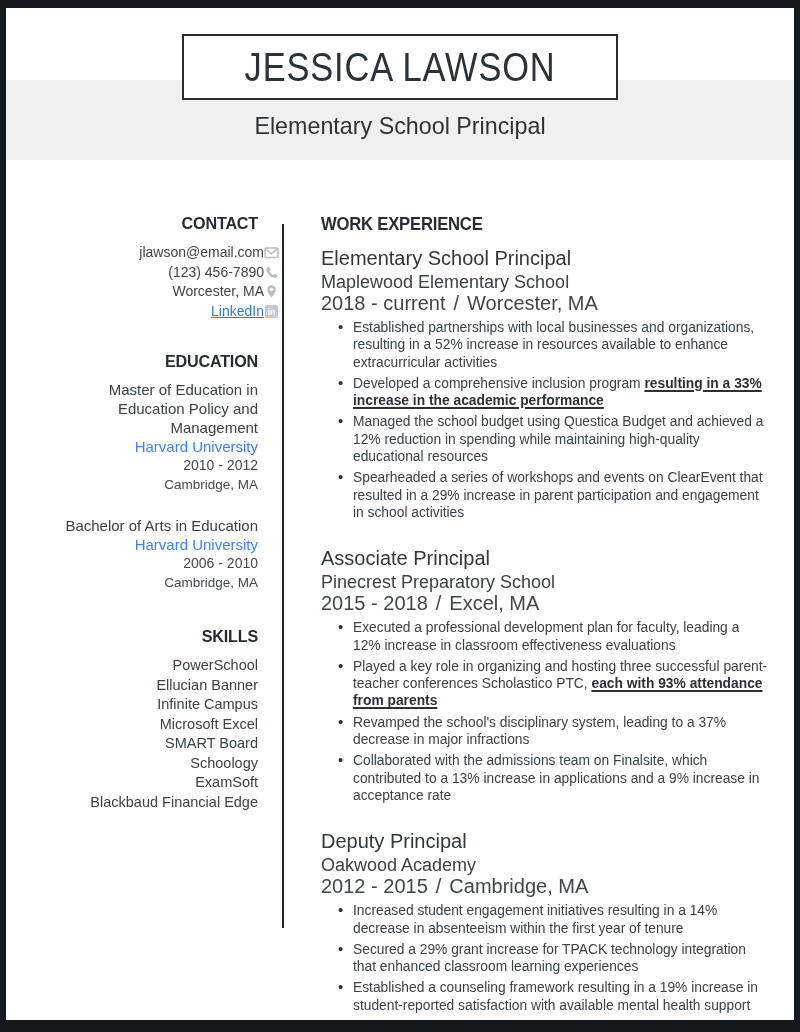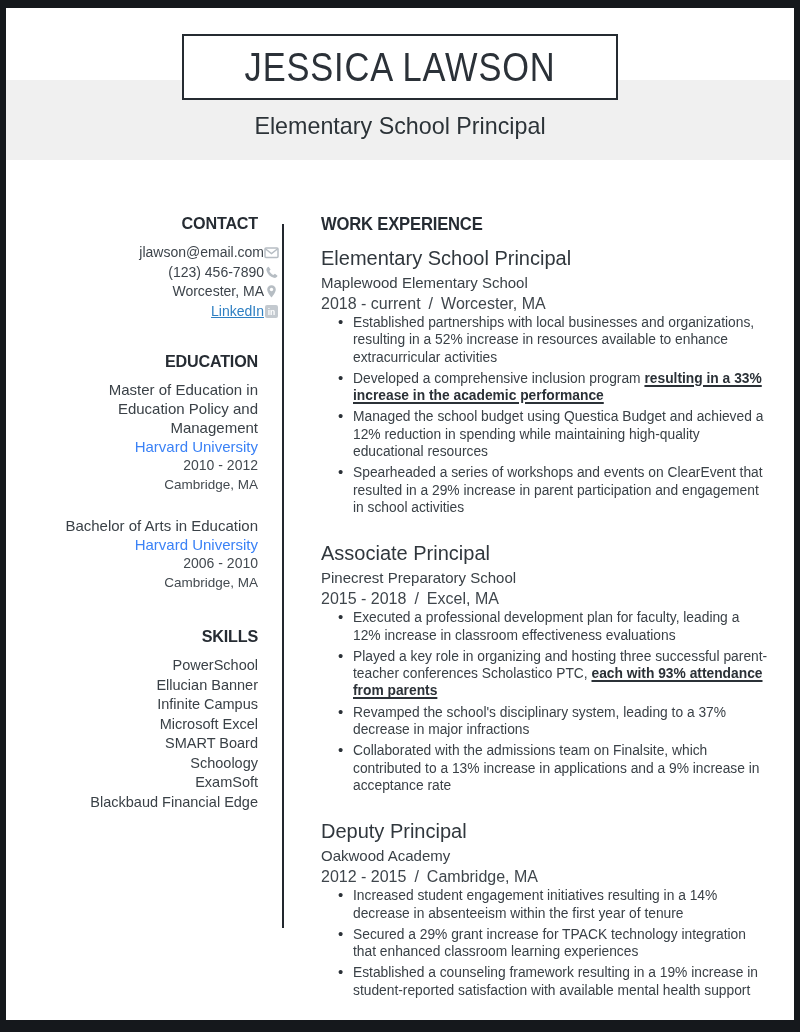--- a/index.html
+++ b/index.html
@@ -86,24 +86,24 @@
   .edu-loc    { font-size: 13.5px; line-height: 19px; color: #434a50; }
 
   
   .skills-heading { margin: 35px 0 9px 0; }
   .skill-item { font-size: 14.5px; line-height: 19.5px; color: #3a4147; }
 
   
   .job { margin-top: 11px; }
   .job + .job { margin-top: 25px; }
   .job-title { font-size: 20px; line-height: 25px; font-weight: 400; color: #30373d; }
-  .job-company { font-size: 15px; line-height: 21px; color: #3a4147; margin-top: 1px; }
-  .job-dates { font-size: 16px; line-height: 21px; color: #3f464c; }
+  .job-company { font-size: 18px; line-height: 21px; color: #3a4147; margin-top: 1px; }
+  .job-dates { font-size: 20px; line-height: 21px; color: #3f464c; }
   .job-dates .sep { margin: 0 8px; }
-  .job ul { list-style: none; }
+  .job ul { list-style: none; margin-top: 5px; }
   .job li {
     position: relative; padding-left: 32px;
     font-size: 13.8px; line-height: 17.3px; color: #3a4147;
     margin-bottom: 4px;
   }
   .job li::before {
     content: "\2022";
     position: absolute; left: 17px; top: -1px;
     color: #2b3137; font-size: 15px;
   }

